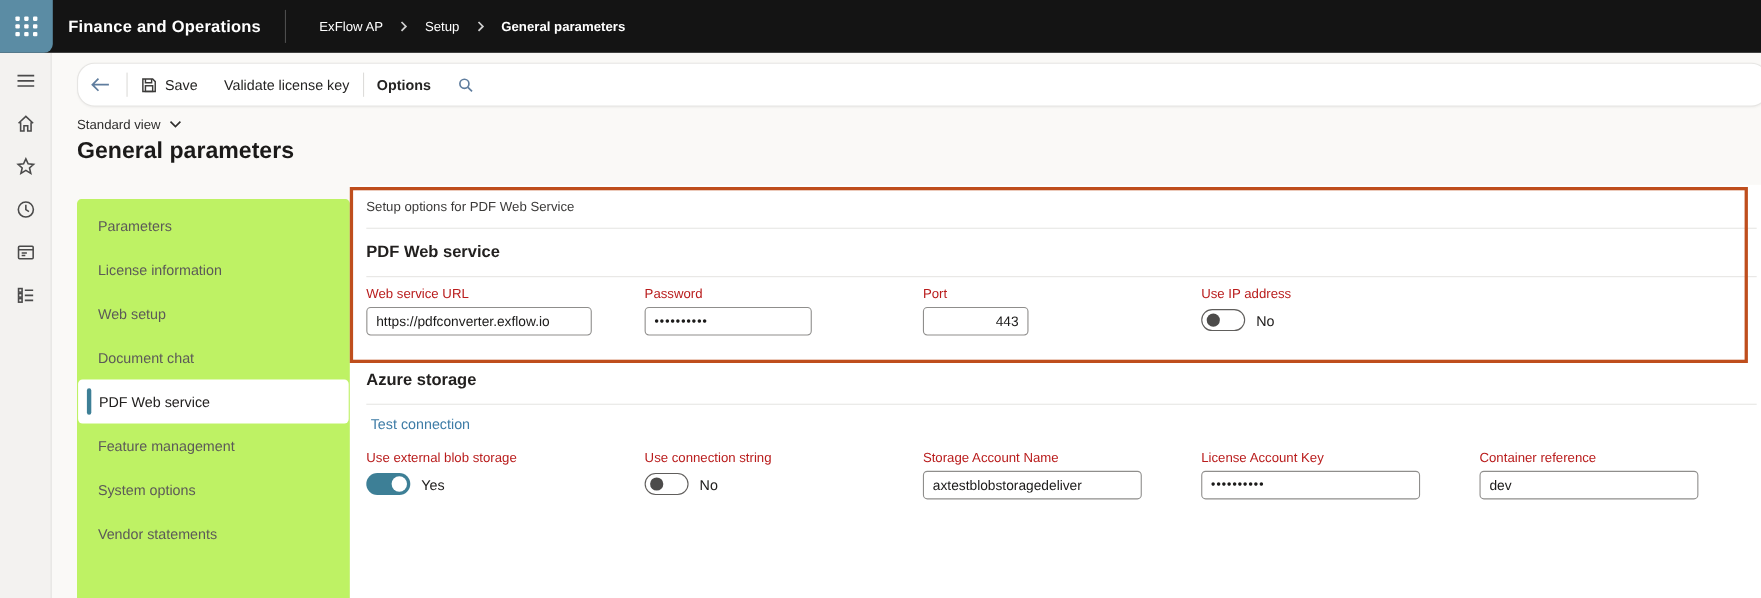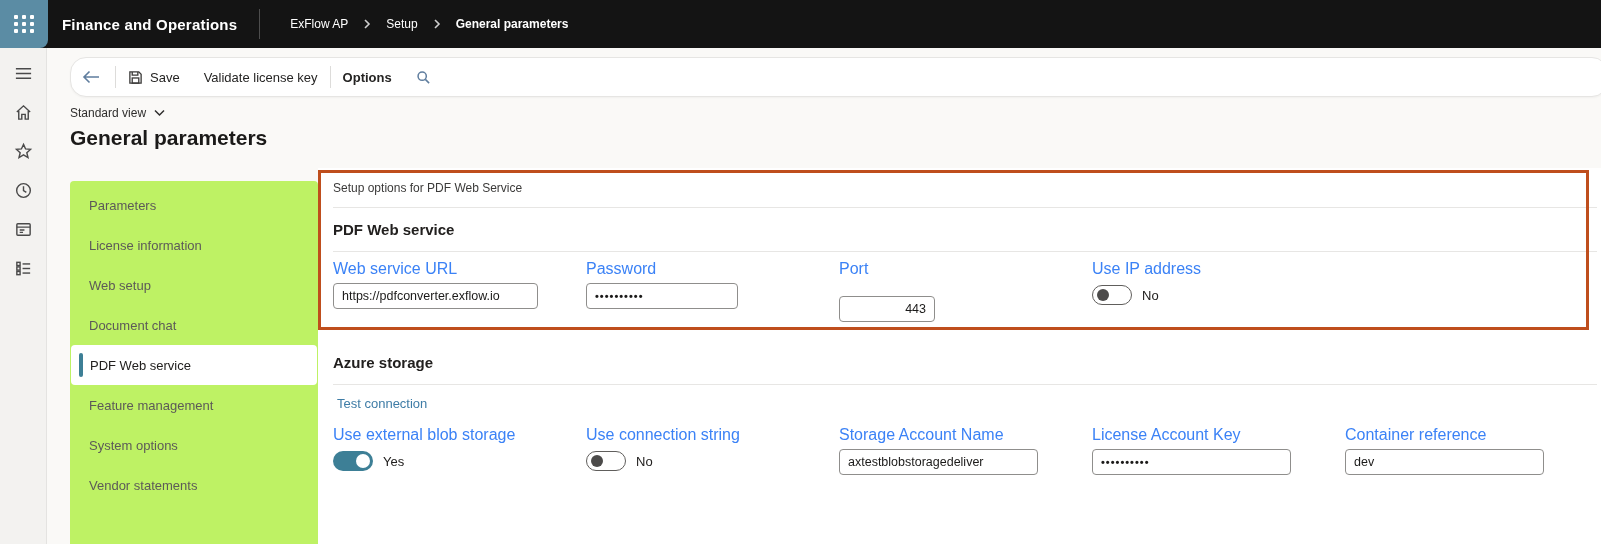--- a/index.html
+++ b/index.html
@@ -44,25 +44,25 @@
   .menu-item.selected .bar{position:absolute;left:8px;top:8px;width:4px;height:24px;border-radius:2px;background:#3d7f96;}
   
   .content{left:318px;top:168px;width:1283px;height:376px;background:#fff;z-index:3;}
   .divider{height:1px;background:#e7e6e4;margin-left:15px;margin-right:4px;}
   .caption{font-size:12px;color:#3b3a39;padding:13px 0 12px 15px;}
   .sec-heading{font-size:15px;font-weight:700;color:#22201f;padding:13px 0 13px 15px;}
   .link-row{padding:9px 0 2px 19px;}
   .link{font-size:13px;color:#3e7ca6;cursor:pointer;}
   .fields{display:grid;grid-template-columns:253px 253px 253px 253px 253px;padding:8px 0 0 15px;}
   .field{display:flex;flex-direction:column;}
-  .field label{font-size:16px;color:#3b82f6;margin-bottom:5px;}
+  .field label{font-size:12px;color:#b91c1c;margin-bottom:5px;}
   .tb{height:26px;border:1px solid #8f8e8c;border-radius:4px;padding:0 8px;font-size:12.5px;color:#1b1a19;box-sizing:border-box;background:#fff;font-family:"Liberation Sans","DejaVu Sans",sans-serif;outline:none;}
   .tb.dots{letter-spacing:1px;font-weight:700;font-size:11px;}
   .tb.num{text-align:right;}
-  .w-url{width:205px;} .w-pass{width:152px;} .w-port{width:96px;margin-top:13px;} .w-std{width:199px;}
+  .w-url{width:205px;} .w-pass{width:152px;} .w-port{width:96px;} .w-std{width:199px;}
   .toggle-row{display:flex;align-items:center;gap:10px;margin-top:2px;}
   .toggle{width:40px;height:20px;border-radius:11px;position:relative;cursor:pointer;box-sizing:border-box;flex:0 0 40px;}
   .toggle.off{background:#fff;border:1px solid #605e5c;}
   .toggle.off .knob{position:absolute;left:4px;top:3px;width:12px;height:12px;border-radius:50%;background:#4c4b4a;}
   .toggle.on{background:#3d7f96;}
   .toggle.on .knob{position:absolute;right:3px;top:3px;width:14px;height:14px;border-radius:50%;background:#fff;}
   .toggle-val{font-size:13px;color:#22201f;}
   
   .annotation{left:318px;top:170px;width:1271px;height:160px;border:3px solid #bf4e1d;box-sizing:border-box;z-index:6;pointer-events:none;}
 </style>

